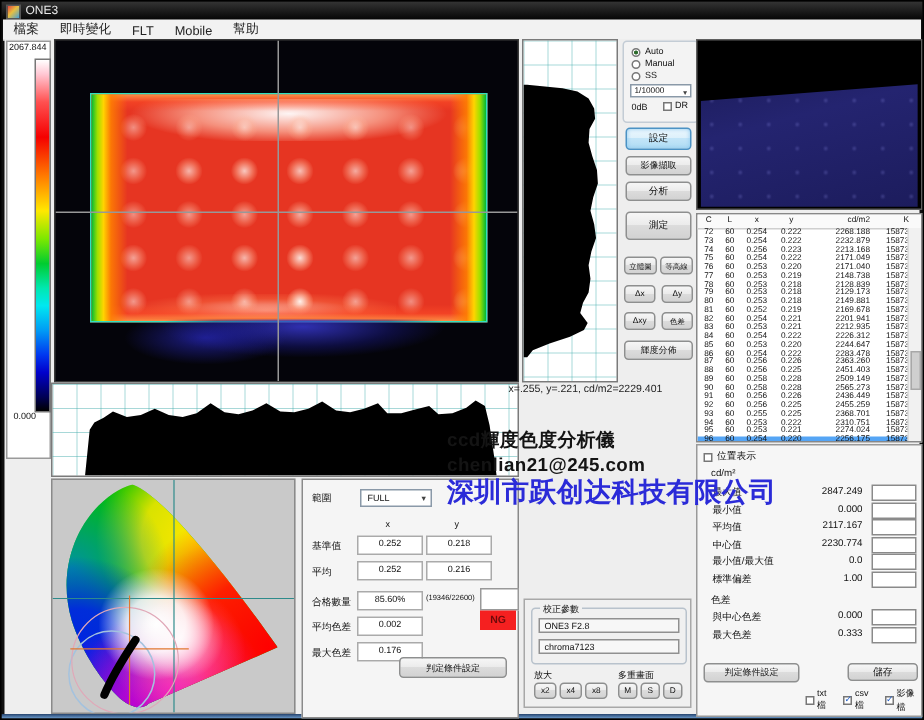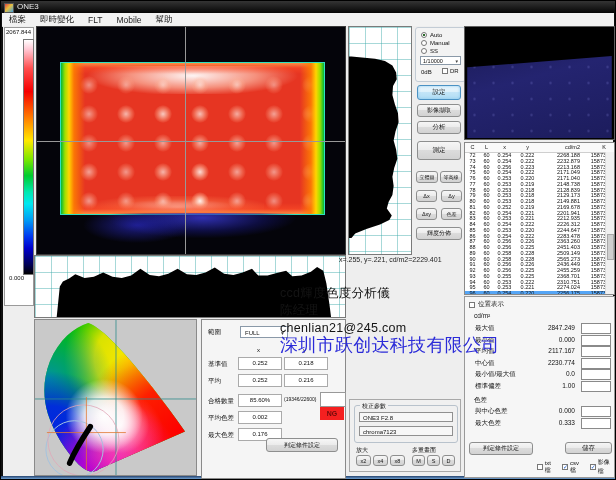--- a/index.html
+++ b/index.html
@@ -106,21 +106,21 @@
   .ng-box{position:absolute;left:118px;top:87px;width:24px;height:13px;background:#f52020;color:#6e0a0a;font-weight:bold;font-size:7px;display:flex;align-items:center;justify-content:center;}
   .j-btn{left:64px;top:118px;width:72px;height:14px;font-size:6px;}
   
   #calib{left:348px;top:398px;width:112px;height:73px;background:#f0f0f0;border:1px solid #a8a8a8;font-size:6px;color:#111;}
   .cal-grp{position:absolute;left:4px;top:5px;width:102px;height:36px;border:1px solid #b8c2cc;border-radius:3px;}
   .cal-legend{position:absolute;left:5px;top:-4px;background:#f0f0f0;padding:0 2px;}
   .cal-fld{position:absolute;left:4px;width:94px;height:10px;border:1px solid #909090;background:#f7f7f7;font-size:6px;line-height:10px;padding-left:3px;box-sizing:border-box;}
   .cal-label{position:absolute;top:46px;}
   .cal-btn{top:55px;width:15px;height:11px;font-size:5.5px;}
   
-  #watermark{position:absolute;left:279px;top:284px;z-index:60;font-weight:normal;font-size:12.5px;color:#141414;letter-spacing:.3px;pointer-events:none;white-space:nowrap;}
+  #watermark{position:absolute;left:297px;top:284px;z-index:60;font-weight:bold;font-size:12.5px;color:#141414;letter-spacing:.3px;pointer-events:none;white-space:nowrap;}
   .wm-line{height:17.4px;line-height:17.4px;}
   .wm-company{font-size:18px;}
 </style>
 </head>
 <body>
 
 <div class="window">
   <div class="titlebar">
     <div class="app-icon"></div>
     <div class="app-title">ONE3</div>
@@ -626,18 +626,17 @@
     <div class="btn cal-btn" style="left:40px;">x8</div>
     <div class="cal-label" style="left:62px;">多重畫面</div>
     <div class="btn cal-btn" style="left:62px;width:13px;">M</div>
     <div class="btn cal-btn" style="left:77px;width:13px;">S</div>
     <div class="btn cal-btn" style="left:92px;width:13px;">D</div>
   </div>
 
   <div id="watermark">
     <div id="wm-lines">
         <div class="wm-line">ccd輝度色度分析儀</div>
-        <div class="wm-line">陈经理</div>
         <div class="wm-line">chenlian21@245.com</div>
       </div>
     <div class="wm-line wm-company" style="color: rgb(43, 43, 216);">深圳市跃创达科技有限公司</div>
   </div>
 </div>
 
 </body></html>

